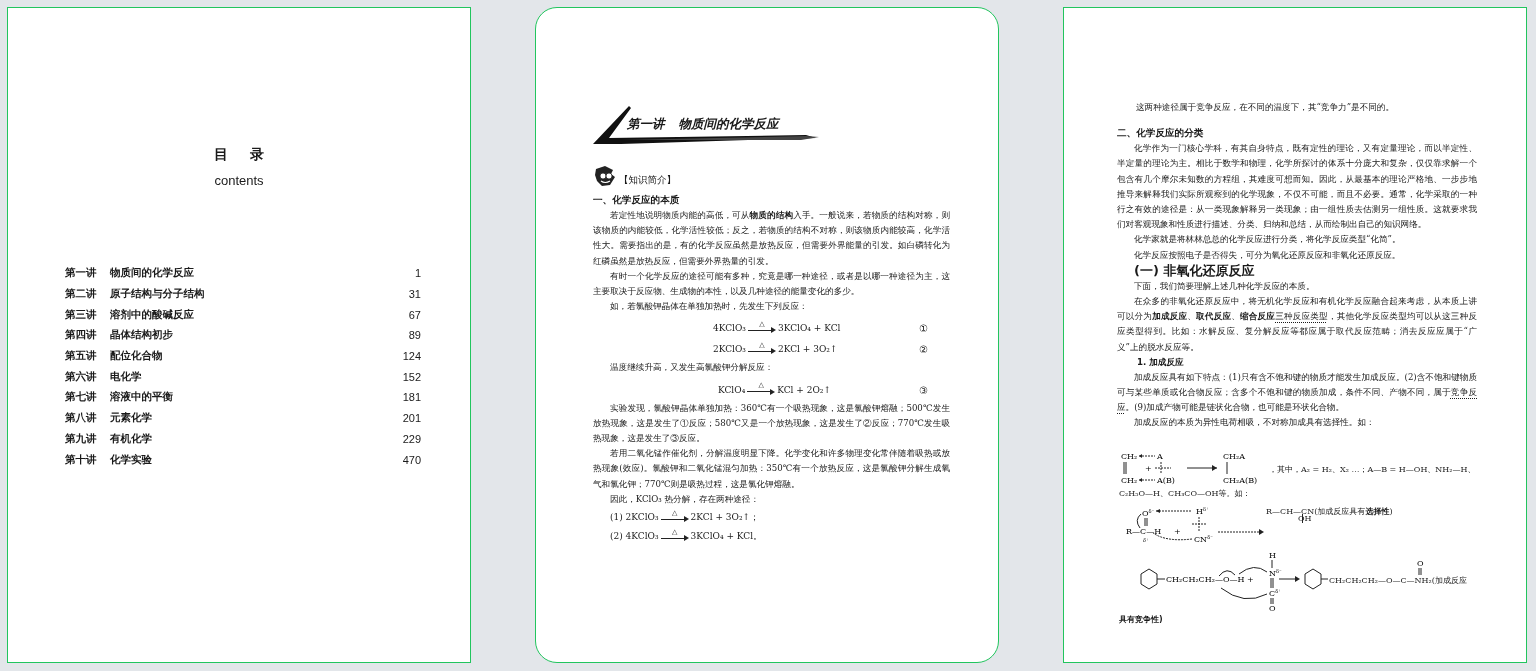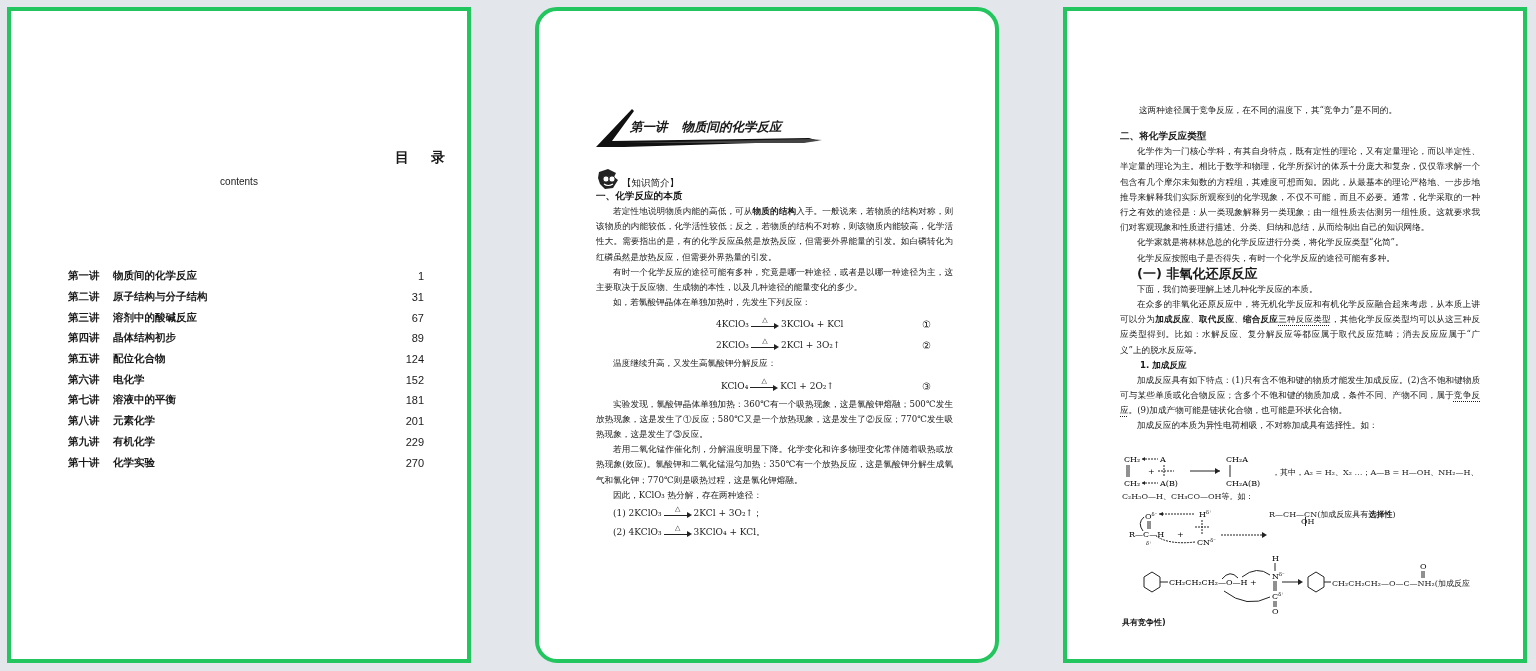--- a/index.html
+++ b/index.html
@@ -6,37 +6,37 @@
   body {
     width:1536px; height:671px; overflow:hidden;
     background:#e3e6ea;
     font-family:"DejaVu Serif", "Liberation Serif", serif;
     color:#1a1a1a;
     position:relative;
   }
   .page {
     position:absolute; top:7px; width:464px; height:656px;
     background:#ffffff;
-    border:4px solid #22c55e;
+    border:1px solid #22c55e;
     box-sizing:border-box;
     overflow:hidden;
   }
   #page1 { left:7px; }
   #page2 { left:535px;border-radius:22px; }
   #page3 { left:1063px; }
 
   
   .toc-title {
-    position:absolute; left:0; right:0; top:138px; text-align:right;
+    position:absolute; left:0; right:0; top:138px; text-align:center;
     font-family:"DejaVu Sans", sans-serif; font-size:14px; font-weight:bold; letter-spacing:22px;
     padding-left:22px;
   }
   .toc-subtitle {
     position:absolute; left:0; right:0; top:165px; text-align:center;
-    font-family:"Liberation Sans", sans-serif; font-size:10px;
+    font-family:"Liberation Sans", sans-serif; font-size:13px;
   }
   .toc-list { position:absolute; left:57px; top:255px; width:356px; }
   .toc-row {
     display:flex; align-items:center; height:20.7px;
     font-family:"DejaVu Sans", sans-serif; font-size:10.5px; font-weight:bold; cursor:pointer;
   }
   .toc-num { width:45px; white-space:nowrap; }
   .toc-name { flex:1; white-space:nowrap; }
   .toc-page { font-family:"Liberation Sans", sans-serif; font-weight:normal; font-size:11px; text-align:right; }
 
@@ -117,21 +117,21 @@
         <span class="toc-page">201</span>
       </div>
     <div class="toc-row">
         <span class="toc-num">第九讲</span>
         <span class="toc-name">有机化学</span>
         <span class="toc-page">229</span>
       </div>
     <div class="toc-row">
         <span class="toc-num">第十讲</span>
         <span class="toc-name">化学实验</span>
-        <span class="toc-page">270</span>
+        <span class="toc-page">470</span>
       </div>
   </div>
 </div>
 
 <div class="page" id="page2">
   <div class="chapter-banner">
     <svg width="230" height="46">
       <path d="M2 44 L38 6 L40 8 L18 38 L215 35 L225 38 L30 44 Z" fill="#111"></path>
       <path d="M30 40 L215 36 L228 37 L210 40 Z" fill="#444"></path>
     </svg>
@@ -143,21 +143,21 @@
   <div class="knowledge-tag">
     <svg width="24" height="22">
       <path d="M3 4 L12 1 L20 5 L18 9 L22 12 L17 20 L9 21 L4 16 L2 10 Z" fill="#222"></path>
       <circle cx="10" cy="11" r="3" fill="#fff" stroke="#222" stroke-width="0.8"></circle>
       <circle cx="16" cy="11" r="3" fill="#fff" stroke="#222" stroke-width="0.8"></circle>
       <path d="M8 16 Q12 19 17 16" stroke="#fff" stroke-width="1.2" fill="none"></path>
     </svg>
     <span class="label">【知识简介】</span>
   </div>
 
-  <div class="text-block" style="left:57px; top:177px; width:357px;">
+  <div class="text-block" style="left:57px; top:184px; width:357px;">
     <p class="h2">一、化学反应的本质</p>
     <p class="para"><span>若定性地说明物质内能的高低，可从</span><b class="em">物质的结构</b><span>入手。一般说来，若物质的结构对称，则该物质的内能较低，化学活性较低；反之，若物质的结构不对称，则该物质内能较高，化学活性大。需要指出的是，有的化学反应虽然是放热反应，但需要外界能量的引发。如白磷转化为红磷虽然是放热反应，但需要外界热量的引发。</span></p>
     <p class="para">有时一个化学反应的途径可能有多种，究竟是哪一种途径，或者是以哪一种途径为主，这主要取决于反应物、生成物的本性，以及几种途径的能量变化的多少。</p>
     <p class="para">如，若氯酸钾晶体在单独加热时，先发生下列反应：</p>
 
     <div class="equation" style="margin-top:4px;">
       <span class="expr" style="left:120px;"><span>4KClO₃</span><span class="arrow"><span class="cond">△</span></span><span>3KClO₄ + KCl</span></span>
       <span class="tag">①</span>
     </div>
     <div class="equation">
@@ -177,24 +177,24 @@
     </div>
     <div class="equation" style="height:19px;">
       <span class="expr" style="left:17px;"><span>(2) 4KClO₃</span><span class="arrow"><span class="cond">△</span></span><span>3KClO₄ + KCl。</span></span>
     </div>
   </div>
 </div>
 
 <div class="page" id="page3">
   <div class="text-block" style="left:53px; top:92px; width:360px;">
     <p class="para" style="text-indent:19px;">这两种途径属于竞争反应，在不同的温度下，其“竞争力”是不同的。</p>
-    <p class="h2" style="margin-top:10px;">二、将化学反应类型</p>
+    <p class="h2" style="margin-top:10px;">二、化学反应的分类</p>
     <p class="para">化学作为一门核心学科，有其自身特点，既有定性的理论，又有定量理论，而以半定性、半定量的理论为主。相比于数学和物理，化学所探讨的体系十分庞大和复杂，仅仅靠求解一个包含有几个摩尔未知数的方程组，其难度可想而知。因此，从最基本的理论严格地、一步步地推导来解释我们实际所观察到的化学现象，不仅不可能，而且不必要。通常，化学采取的一种行之有效的途径是：从一类现象解释另一类现象；由一组性质去估测另一组性质。这就要求我们对客观现象和性质进行描述、分类、归纳和总结，从而绘制出自己的知识网络。</p>
     <p class="para">化学家就是将林林总总的化学反应进行分类，将化学反应类型“化简”。</p>
-    <p class="para">化学反应按照电子是否得失，有时一个化学反应的途径可能有多种。</p>
+    <p class="para">化学反应按照电子是否得失，可分为氧化还原反应和非氧化还原反应。</p>
     <p class="h3">(一) 非氧化还原反应</p>
     <p class="para">下面，我们简要理解上述几种化学反应的本质。</p>
     <p class="para"><span>在众多的非氧化还原反应中，将无机化学反应和有机化学反应融合起来考虑，从本质上讲可以分为</span><b class="em">加成反应</b><span>、</span><b class="em">取代反应</b><span>、</span><b class="em">缩合反应</b><span class="dotted">三种反应类型</span><span>，其他化学反应类型均可以从这三种反应类型得到。比如：水解反应、复分解反应等都应属于取代反应范畴；消去反应应属于“广义”上的脱水反应等。</span></p>
     <p class="h4">1. 加成反应</p>
     <p class="para"><span>加成反应具有如下特点：(1)只有含不饱和键的物质才能发生加成反应。(2)含不饱和键物质可与某些单质或化合物反应；含多个不饱和键的物质加成，条件不同、产物不同，属于</span><span class="dotted">竞争反应</span><span>。(9)加成产物可能是链状化合物，也可能是环状化合物。</span></p>
     <p class="para">加成反应的本质为异性电荷相吸，不对称加成具有选择性。如：</p>
   </div>
 
   <div class="diagram" style="left:55px; top:442px; width:370px; height:50px; font-size:8px;">
     <svg width="150" height="36" style="position:absolute; left:0; top:0;">

